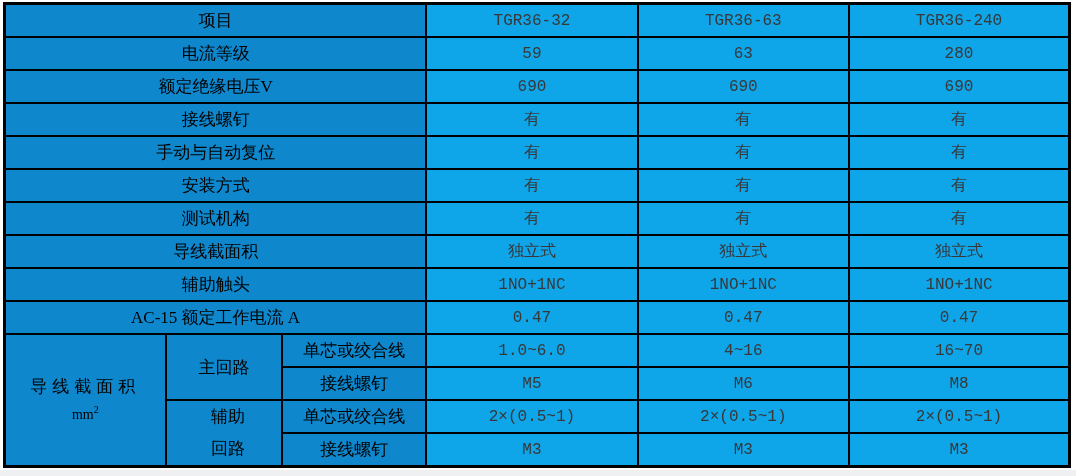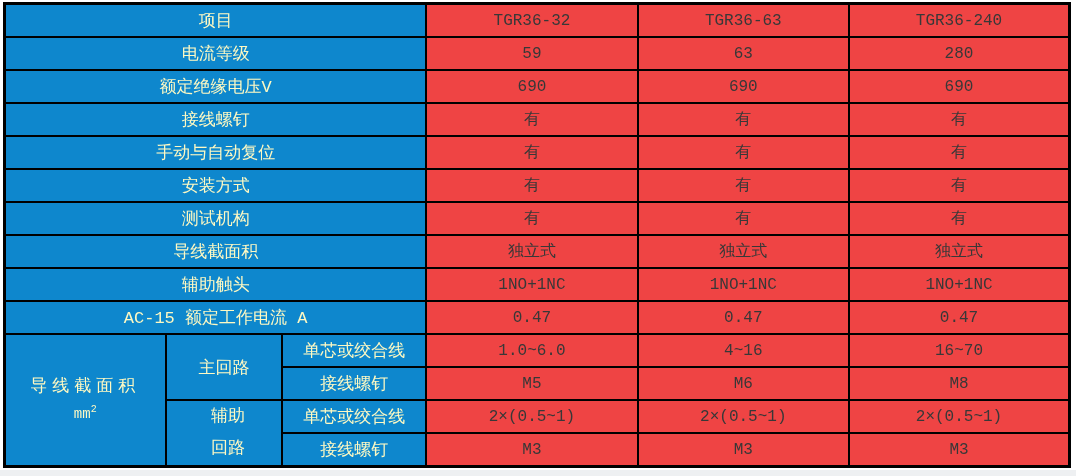--- a/index.html
+++ b/index.html
@@ -32,26 +32,26 @@
     vertical-align: middle;
     padding: 0 2px;
     overflow: hidden;
     white-space: nowrap;
   }
   table.spec {
     border: 3px solid #000000;
   }
   td.lbl {
     background: #0E87CD;
-    color: #fef9c3;
+    color: #000000;
     font-size: 17px;
-    font-family: Liberation Mono, monospace;
+    font-family: Liberation Serif, serif;
   }
   td.val, td.hdr {
-    background: #ef4444;
+    background: #0ea5e9;
     color: #383838;
     font-size: 16px;
     font-family: "Liberation Mono", "DejaVu Sans Mono", monospace;
   }
   td.group-lbl .g1 {
     letter-spacing: 5px;
     line-height: 24px;
   }
   td.group-lbl .g2 {
     font-size: 14px;

